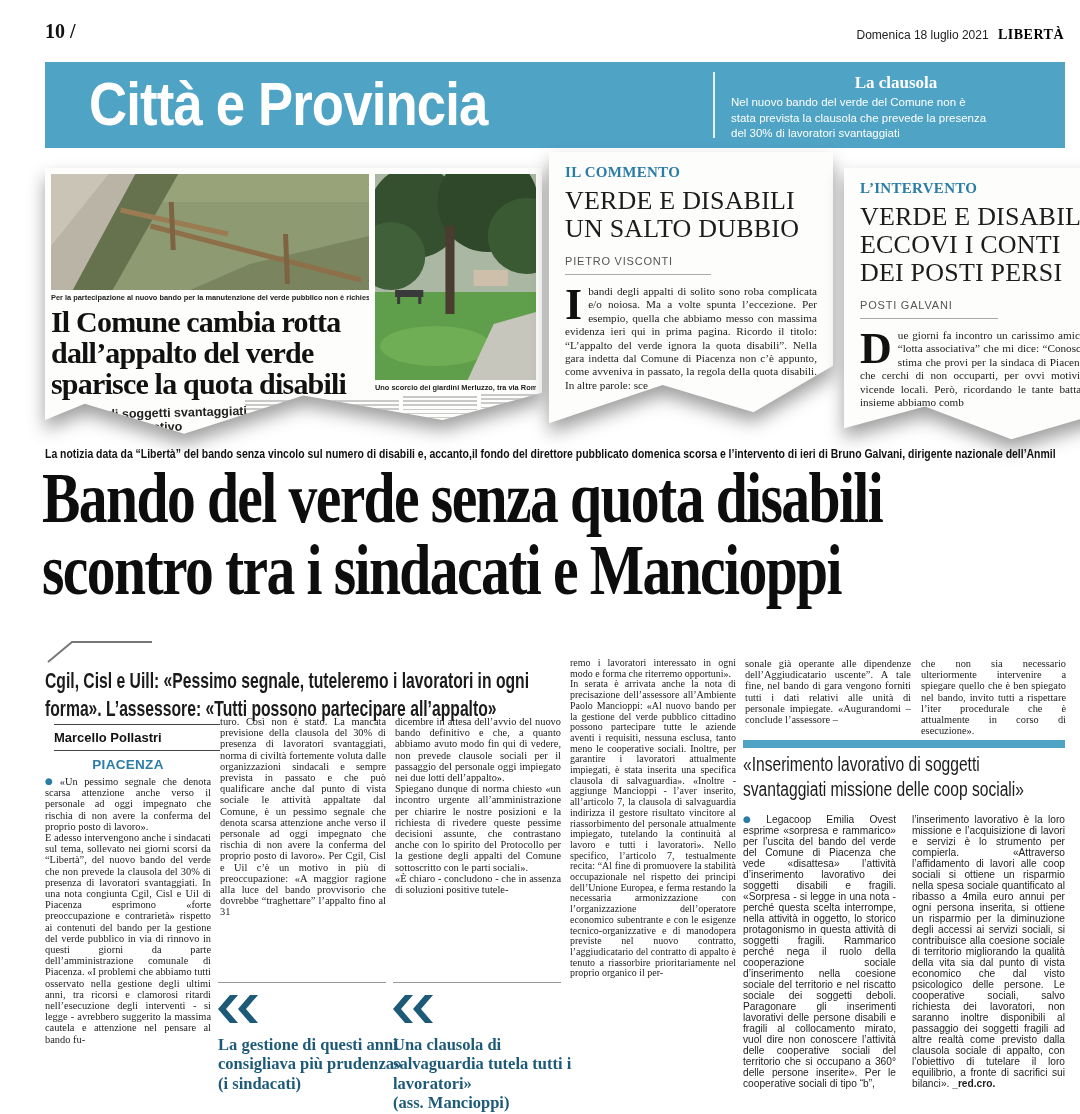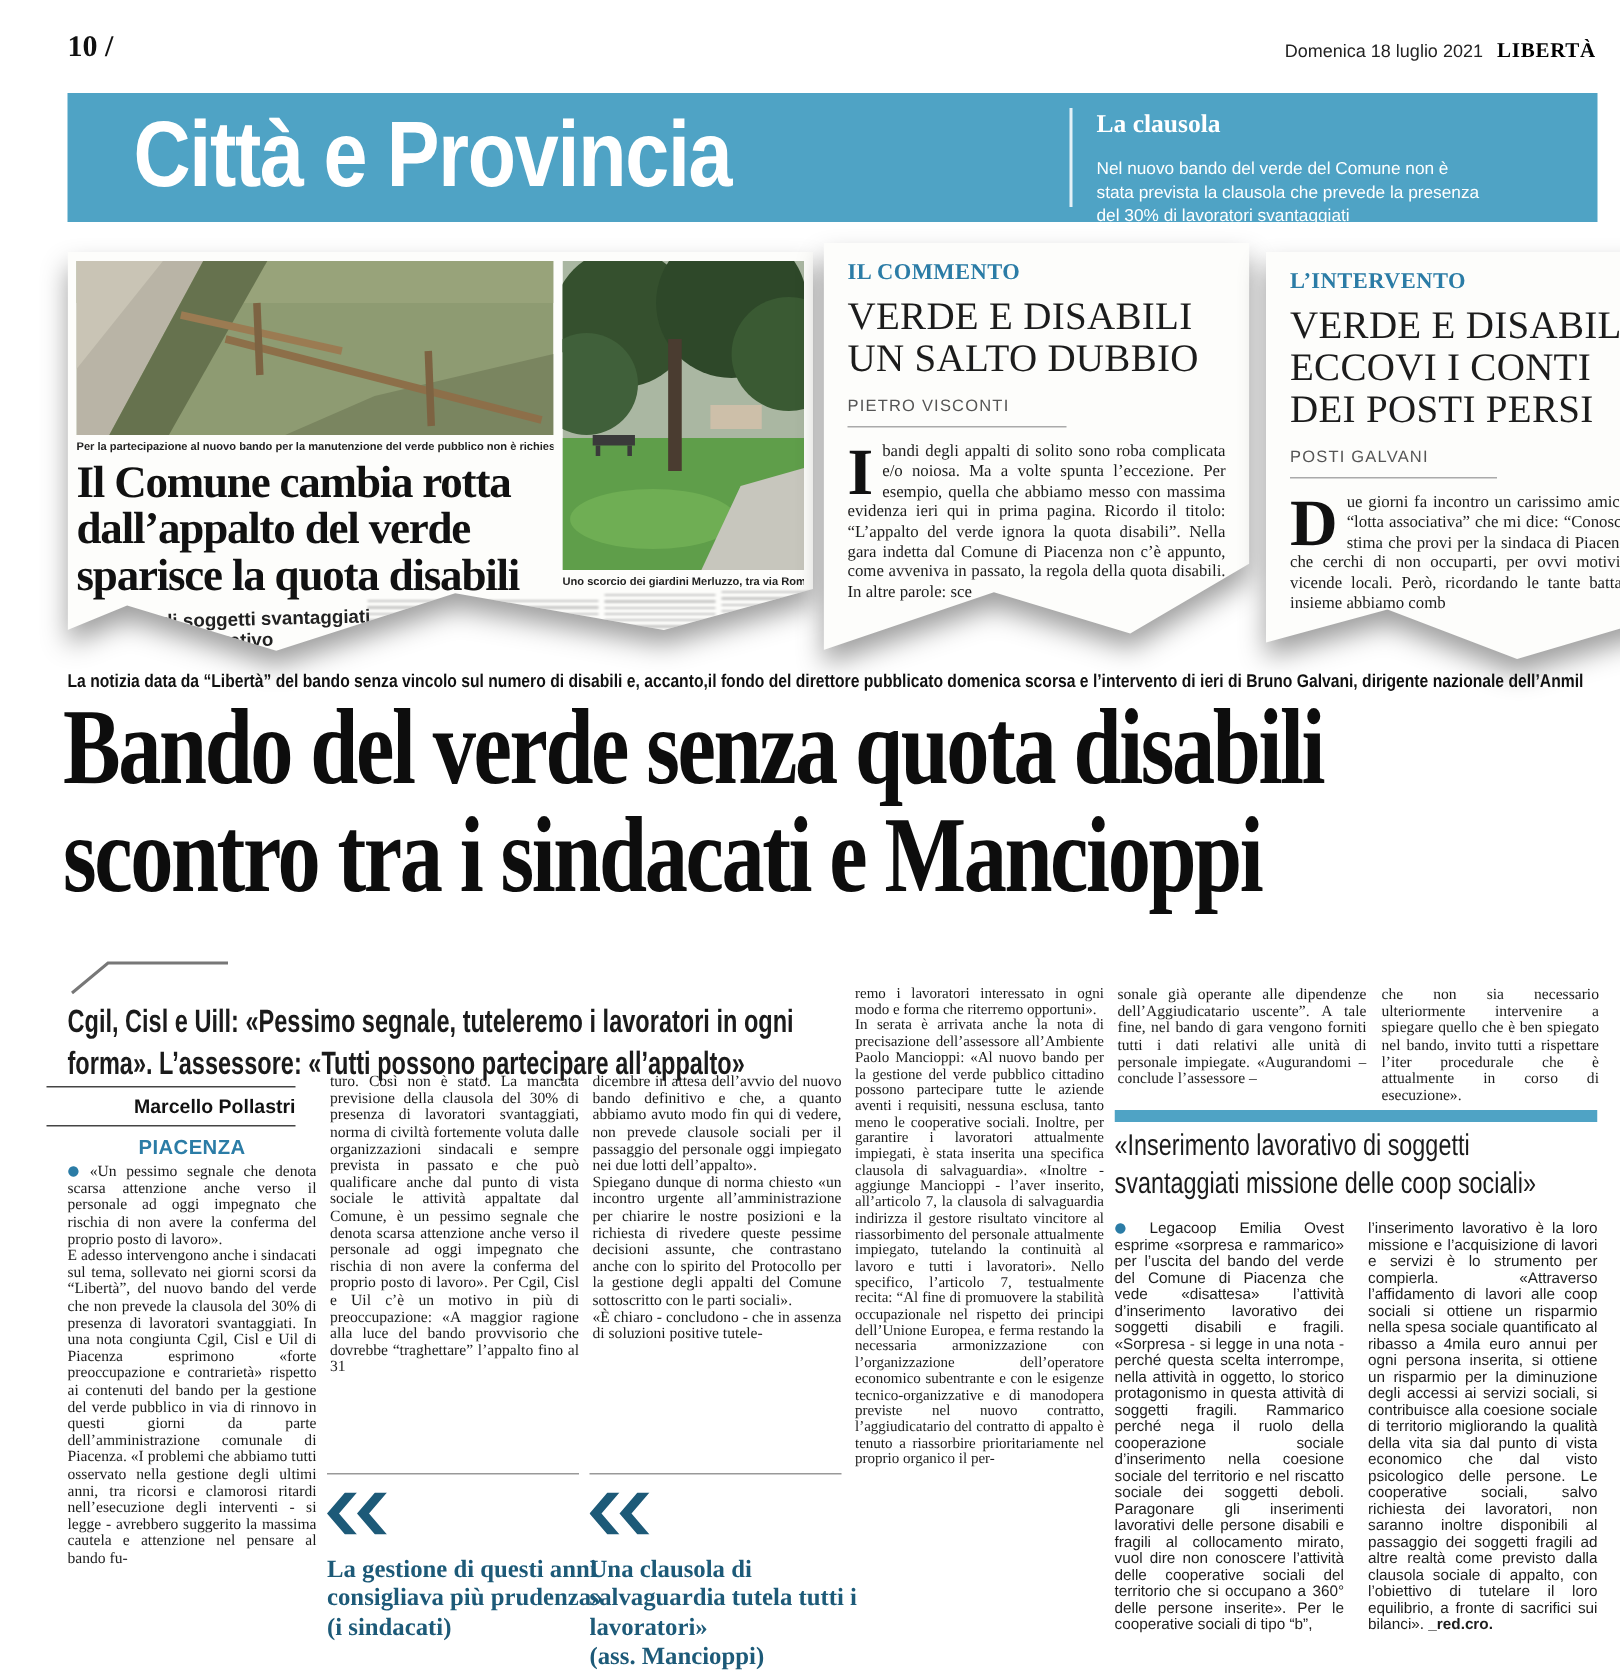--- a/index.html
+++ b/index.html
@@ -14,29 +14,29 @@
   
   .hdr-num{position:absolute;left:45px;top:20px;font:700 20px "Liberation Serif",serif;color:#111;}
   .hdr-right{position:absolute;right:16px;top:27px;font:12px "Liberation Sans",sans-serif;color:#222;}
   .hdr-right .masthead{font:700 14px "Liberation Serif",serif;letter-spacing:.5px;margin-left:6px;color:#000;}
 
   
   .banner{position:absolute;left:45px;top:62px;width:1020px;height:86px;background:var(--banner-blue);}
   .banner-title{position:absolute;left:44px;top:6px;font:700 62px "Liberation Sans",sans-serif;color:#fff;white-space:nowrap;transform:scaleX(.85);transform-origin:0 0;letter-spacing:-1px;}
   .banner-divider{position:absolute;left:668px;top:10px;width:2px;height:66px;background:rgba(255,255,255,.85);}
   .banner-box{position:absolute;left:686px;top:11px;width:330px;color:#fff;}
-  .banner-box .bx-title{font:700 17px "Liberation Serif",serif;margin-bottom:13px;}
+  .banner-box .bx-title{font:700 17px "Liberation Serif",serif;margin-bottom:2px;text-align:center;}
   .banner-box .bx-text{font:11.5px/1.35 "Liberation Sans",sans-serif;width:258px;}
 
   
   .clip{position:absolute;filter:drop-shadow(0 10px 9px rgba(0,0,0,.38));}
   .clip-inner{position:relative;width:100%;height:100%;background:#fdfdfb;}
   .clip-left{left:45px;top:168px;width:497px;height:274px;}
   .clip-left .clip-inner{clip-path:polygon(0 0,100% 0,100% 82%,80% 92%,52% 83%,28% 97%,8% 86%,0 92%);}
-  .clip-commento{left:549px;top:162px;width:284px;height:274px;}
+  .clip-commento{left:549px;top:152px;width:284px;height:274px;}
   .clip-commento .clip-inner{clip-path:polygon(0 0,100% 0,100% 78%,72% 95%,40% 85%,0 99%);padding:12px 16px;}
   .clip-intervento{left:796px;top:168px;width:270px;height:274px;margin-left:48px;}
   .clip-intervento .clip-inner{clip-path:polygon(0 0,100% 0,100% 88%,62% 99%,30% 87%,0 95%);padding:12px 16px;}
 
   .photo{position:absolute;display:block;}
   .ph1{left:6px;top:6px;width:318px;height:116px;}
   .ph2{left:330px;top:6px;width:161px;height:206px;}
   .photo-cap{position:absolute;font:700 7.4px "Liberation Sans",sans-serif;color:#222;white-space:nowrap;overflow:hidden;}
   .cap1{left:6px;top:125px;width:318px;}
   .cap2{left:330px;top:215px;width:161px;}
@@ -54,21 +54,21 @@
   .dropcap{float:left;font:700 44px/36px "Liberation Serif",serif;padding:2px 6px 0 0;color:#111;}
 
   
   .strip-caption{position:absolute;left:45px;top:447px;width:1200px;font:700 12.3px "Liberation Sans",sans-serif;color:#111;white-space:nowrap;transform:scaleX(.85);transform-origin:0 0;}
   .main-headline{position:absolute;left:42px;top:462px;color:#0d0d0d;}
   .main-headline .hl{display:block;font:700 72px/72px "Liberation Serif",serif;letter-spacing:-2px;white-space:nowrap;transform:scaleX(.8);transform-origin:0 0;}
 
   
   .marker{position:absolute;left:46px;top:638px;}
   .subhead{position:absolute;left:45px;top:668px;width:714px;font:700 21.5px/1.3 "Liberation Sans",sans-serif;color:#1b1b1b;transform:scaleX(.73);transform-origin:0 0;}
-  .byline-block{position:absolute;left:31px;top:724px;width:166px;border-top:1px solid #444;border-bottom:1px solid #444;padding:5px 0;font:700 13px "Liberation Sans",sans-serif;color:#111;text-align:right;}
+  .byline-block{position:absolute;left:54px;top:724px;width:166px;border-top:1px solid #444;border-bottom:1px solid #444;padding:5px 0;font:700 13px "Liberation Sans",sans-serif;color:#111;}
 
   
   .col{position:absolute;width:166px;font:10.4px/11.2px "Liberation Serif",serif;text-align:justify;hyphens:auto;color:#1b1b1b;overflow:hidden;}
   .col p{margin:0;}
   .col1{left:45px;top:757px;height:357px;}
   .col2{left:220px;top:716px;height:240px;}
   .col3{left:395px;top:716px;height:262px;}
   .col4{left:570px;top:658px;height:456px;font-size:10px;line-height:10.7px;}
   .col5{left:745px;top:658px;height:84px;}
   .col6{left:921px;top:658px;width:145px;height:90px;}

